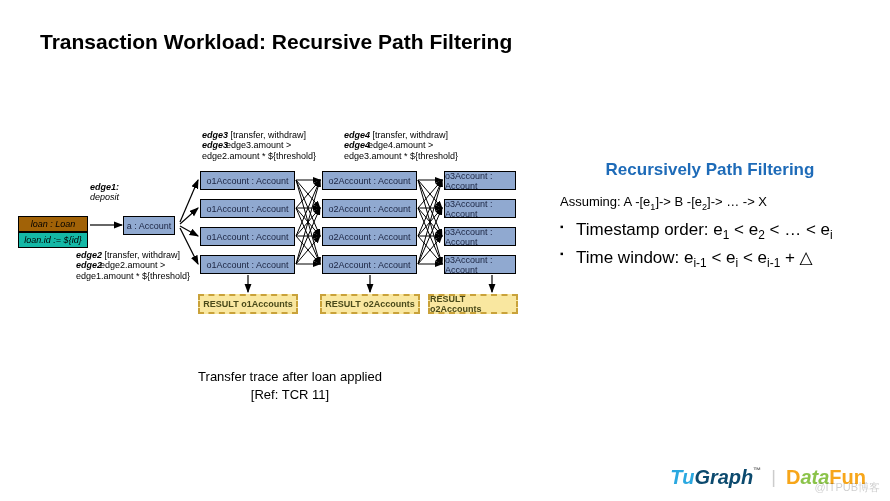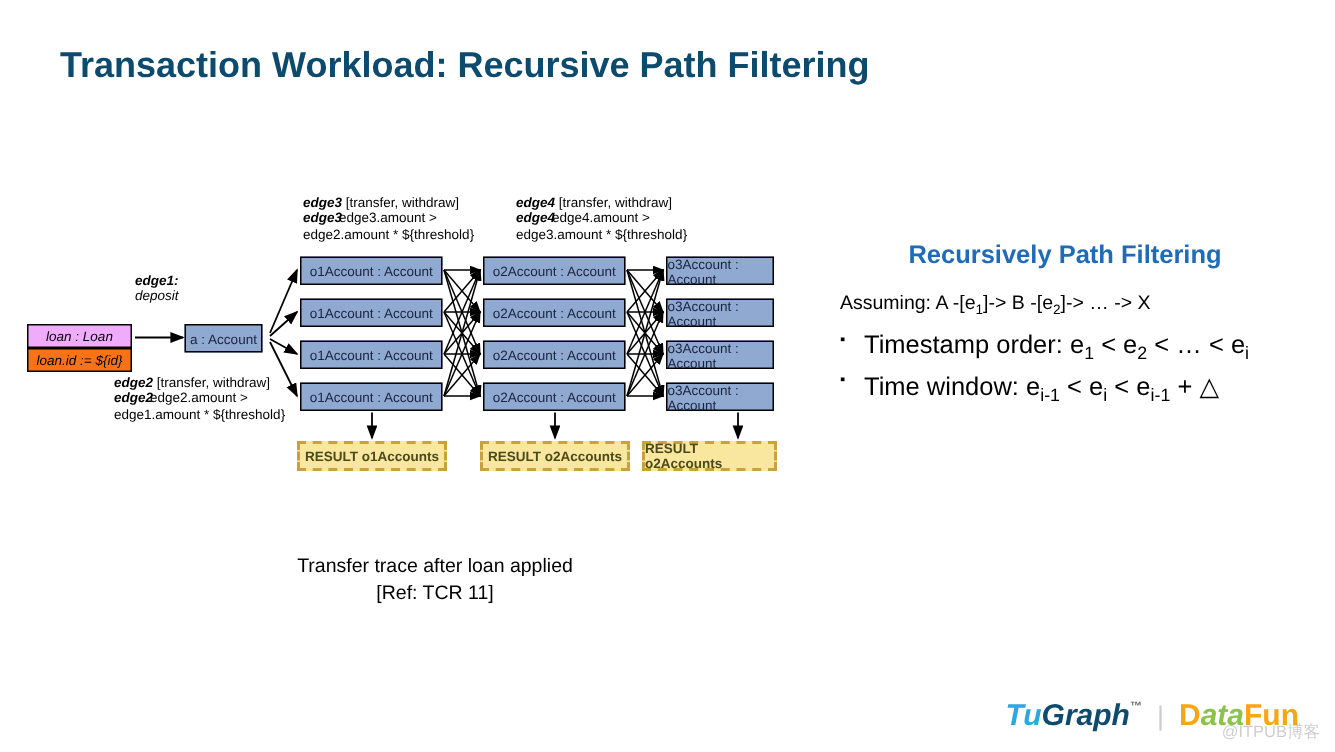--- a/index.html
+++ b/index.html
@@ -3,30 +3,30 @@
 <meta charset="utf-8">
 <style>
   * { margin: 0; padding: 0; box-sizing: border-box; }
   body {
     width: 890px; height: 501px;
     font-family: Arial, Helvetica, sans-serif;
     background: #fff; position: relative; overflow: hidden;
   }
   .title {
     position: absolute; top: 30px; left: 40px;
-    font-size: 24px; font-weight: 700; color: #0c4a6e;
+    font-size: 21px; font-weight: 700; color: #000000;
   }
   .diagram { position: absolute; top: 110px; left: 18px; width: 500px; height: 260px; }
 
   .box {
     position: absolute; font-size: 9px; display: flex; align-items: center; justify-content: center;
     border: 1px solid #000;
   }
-  .loan-hdr { background: #f0abfc; width: 70px; height: 16px; font-style: italic; text-align: right; }
-  .loan-val { background: #f97316; width: 70px; height: 16px; font-style: italic; }
+  .loan-hdr { background: #a16207; width: 70px; height: 16px; font-style: italic; text-align: right; }
+  .loan-val { background: #14b8a6; width: 70px; height: 16px; font-style: italic; }
   .acct {
     background: #90a9d0; width: 95px; height: 19px; color: #1a2340;
   }
   .result {
     background: #f9e7a0; border: 2px dashed #c9a23a; width: 100px; height: 20px;
     font-size: 9px; font-weight: 600; color: #4a4a1a;
   }
   .edge-label { position: absolute; font-size: 9px; line-height: 1.15; color: #000; }
   .edge-label b { font-weight: 700; font-style: italic; }
 

